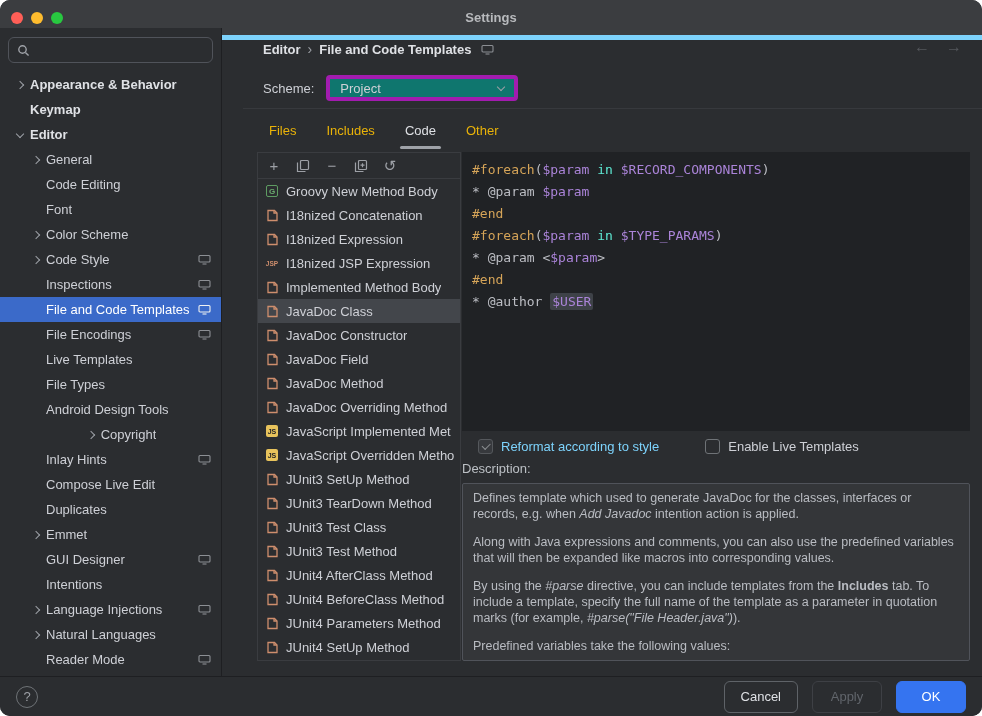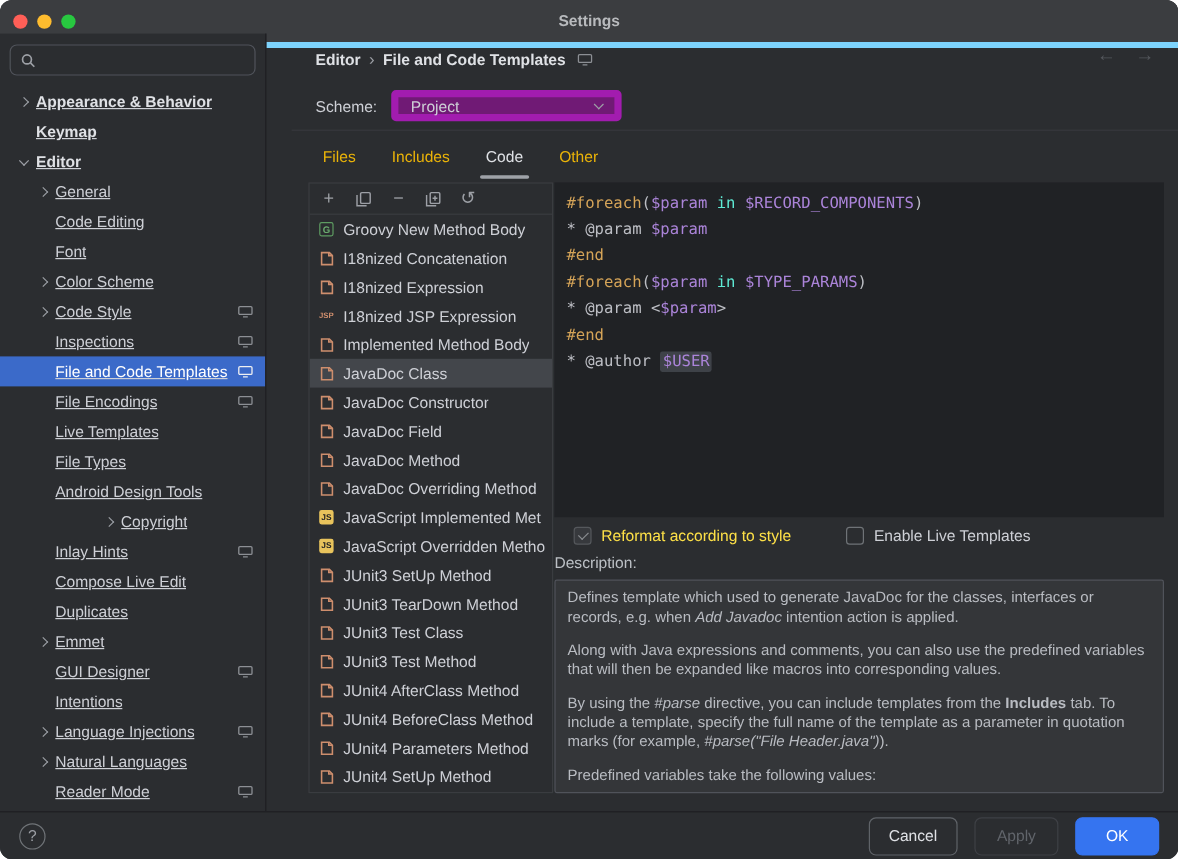--- a/index.html
+++ b/index.html
@@ -8,21 +8,21 @@
   .window{position:relative;width:982px;height:716px;background:#2b2d30;border-radius:10px;overflow:hidden;}
 
   
   .titlebar{position:absolute;top:0;left:0;right:0;height:40px;background:#3b3d40;display:flex;align-items:center;border-bottom:5px solid #7dd3fc;}
   .traffic{display:flex;gap:8px;margin-left:11px;z-index:2;}
   .tl{width:12px;height:12px;border-radius:50%;display:inline-block;}
   .tl.red{background:#ff5f57}.tl.yellow{background:#febc2e}.tl.green{background:#28c840}
   .win-title{position:absolute;left:0;right:0;text-align:center;font-weight:bold;color:#b8babd;}
 
   
-  .sidebar{position:absolute;top:28px;left:0;width:222px;bottom:40px;border-right:1px solid #1e1f22;background:#2b2d30;display:flex;flex-direction:column;text-decoration:underline;}
+  .sidebar{position:absolute;top:28px;left:0;width:222px;bottom:40px;border-right:1px solid #1e1f22;background:#2b2d30;display:flex;flex-direction:column;}
   .search-box{margin:9px 8px 5px;height:26px;border:1px solid #50535a;border-radius:6px;display:flex;align-items:center;gap:6px;padding:0 8px;flex:0 0 26px;}
   .search-box input{flex:1;background:transparent;border:none;outline:none;color:#ced0d6;font:13px "Liberation Sans",sans-serif;min-width:0;}
   .tree{flex:1;overflow:hidden;padding-top:4px;}
   .tree-row{height:25px;display:flex;align-items:center;padding-right:10px;white-space:nowrap;cursor:default;}
   .tree-row.top .tree-label{font-weight:bold;color:#dfe1e5;}
   .tree-row.selected{background:#3b6ac9;}
   .tree-row.selected .tree-label{color:#ffffff;}
   .chev{width:20px;flex:0 0 20px;display:inline-flex;justify-content:center;align-items:center;}
   .chev.right::after,.chev.down::after{content:"";width:5px;height:5px;border-right:1.5px solid #9da0a6;border-bottom:1.5px solid #9da0a6;display:block;}
   .chev.right::after{transform:rotate(-45deg);}
@@ -31,21 +31,21 @@
   .monitor{margin-left:auto;color:#8c8f94;display:flex;align-items:center;}
   .tree-row.selected .monitor{color:#eef0f2;}
 
   
   .main{position:absolute;left:243px;top:28px;right:0;bottom:40px;}
   .breadcrumb{position:absolute;top:13px;left:20px;display:flex;align-items:center;gap:7px;font-weight:bold;color:#dfe1e5;}
   .crumb-sep{color:#9da0a6;font-weight:normal;font-size:14px;}
   .breadcrumb .monitor{margin-left:3px;}
   .nav-arrows{position:absolute;top:10px;right:20px;display:flex;gap:16px;color:#55585d;font-size:16px;}
   .scheme-row{position:absolute;top:47px;left:20px;display:flex;align-items:center;gap:12px;}
-  .dropdown{width:192px;height:26px;border:6px solid #a21caf;border-radius:4px;display:flex;align-items:center;padding:0 10px;background:#701a75;}
+  .dropdown{width:192px;height:26px;border:4px solid #a21caf;border-radius:4px;display:flex;align-items:center;padding:0 10px;background:#0f766e;}
   .chev-down{margin-left:auto;width:6px;height:6px;border-right:1.5px solid #9da0a6;border-bottom:1.5px solid #9da0a6;transform:rotate(45deg);margin-top:-3px;}
   .hsep{position:absolute;top:80px;left:0;right:0;height:1px;background:#37393d;}
   .tabs{position:absolute;top:87px;left:16px;display:flex;gap:10px;}
   .tab{position:relative;padding:8px 10px 11px;color:#eab308;cursor:default;}
   .tab.active{color:#dfe1e5;}
   .tab.active::after{content:"";position:absolute;left:5px;right:5px;bottom:0;height:3px;border-radius:2px;background:#9fa2a8;}
 
   
   .list-panel{position:absolute;left:14px;top:124px;width:204px;bottom:15px;border:1px solid #3a3c40;display:flex;flex-direction:column;background:#2b2d30;}
   .list-toolbar{height:26px;flex:0 0 26px;border-bottom:1px solid #3a3c40;display:flex;align-items:center;padding:0 8px;gap:13px;color:#9da0a6;}
@@ -65,21 +65,21 @@
   .editor{position:absolute;left:219px;top:124px;right:12px;height:279px;background:#202225;padding:7px 10px;font-family:"DejaVu Sans Mono",monospace;font-size:13px;line-height:22px;color:#bcbec4;overflow:hidden;}
   .tok-directive{color:#d5a458;}
   .tok-keyword{color:#5eead4;}
   .tok-var{color:#ab84d9;}
   .tok-var-hl{color:#ab84d9;background:#3e4248;border-radius:2px;padding:1px 2px;}
 
   
   .options-row{position:absolute;left:219px;right:12px;top:404px;height:28px;display:flex;align-items:center;}
   .checkbox{display:flex;align-items:center;gap:8px;}
   .checkbox .box{width:15px;height:15px;border-radius:3px;border:1px solid #6f7377;position:relative;flex:0 0 15px;}
-  .checkbox.disabled{color:#fde047;align-items:center;}
+  .checkbox.disabled{color:#7dd3fc;align-items:center;}
   .checkbox.disabled .box{border-color:#55585c;background:#37393d;}
   .checkbox .box.checked::after{content:"";position:absolute;left:2.5px;top:3.5px;width:7px;height:3.5px;border-left:1.8px solid #8a8d91;border-bottom:1.8px solid #8a8d91;transform:rotate(-45deg);}
   .cb-reformat{margin-left:16px;}
   .cb-live{margin-left:46px;}
 
   
   .desc-label{position:absolute;left:219px;top:433px;color:#bcc0c5;}
   .desc-box{position:absolute;left:219px;right:12px;top:455px;bottom:15px;border:1px solid #50535a;background:#343639;border-radius:2px;padding:6px 10px;overflow:hidden;font-size:12.5px;line-height:16px;color:#b9bcc2;}
   .desc-par{margin:0 0 12px;}
   .desc-par:last-child{margin-bottom:0;}

